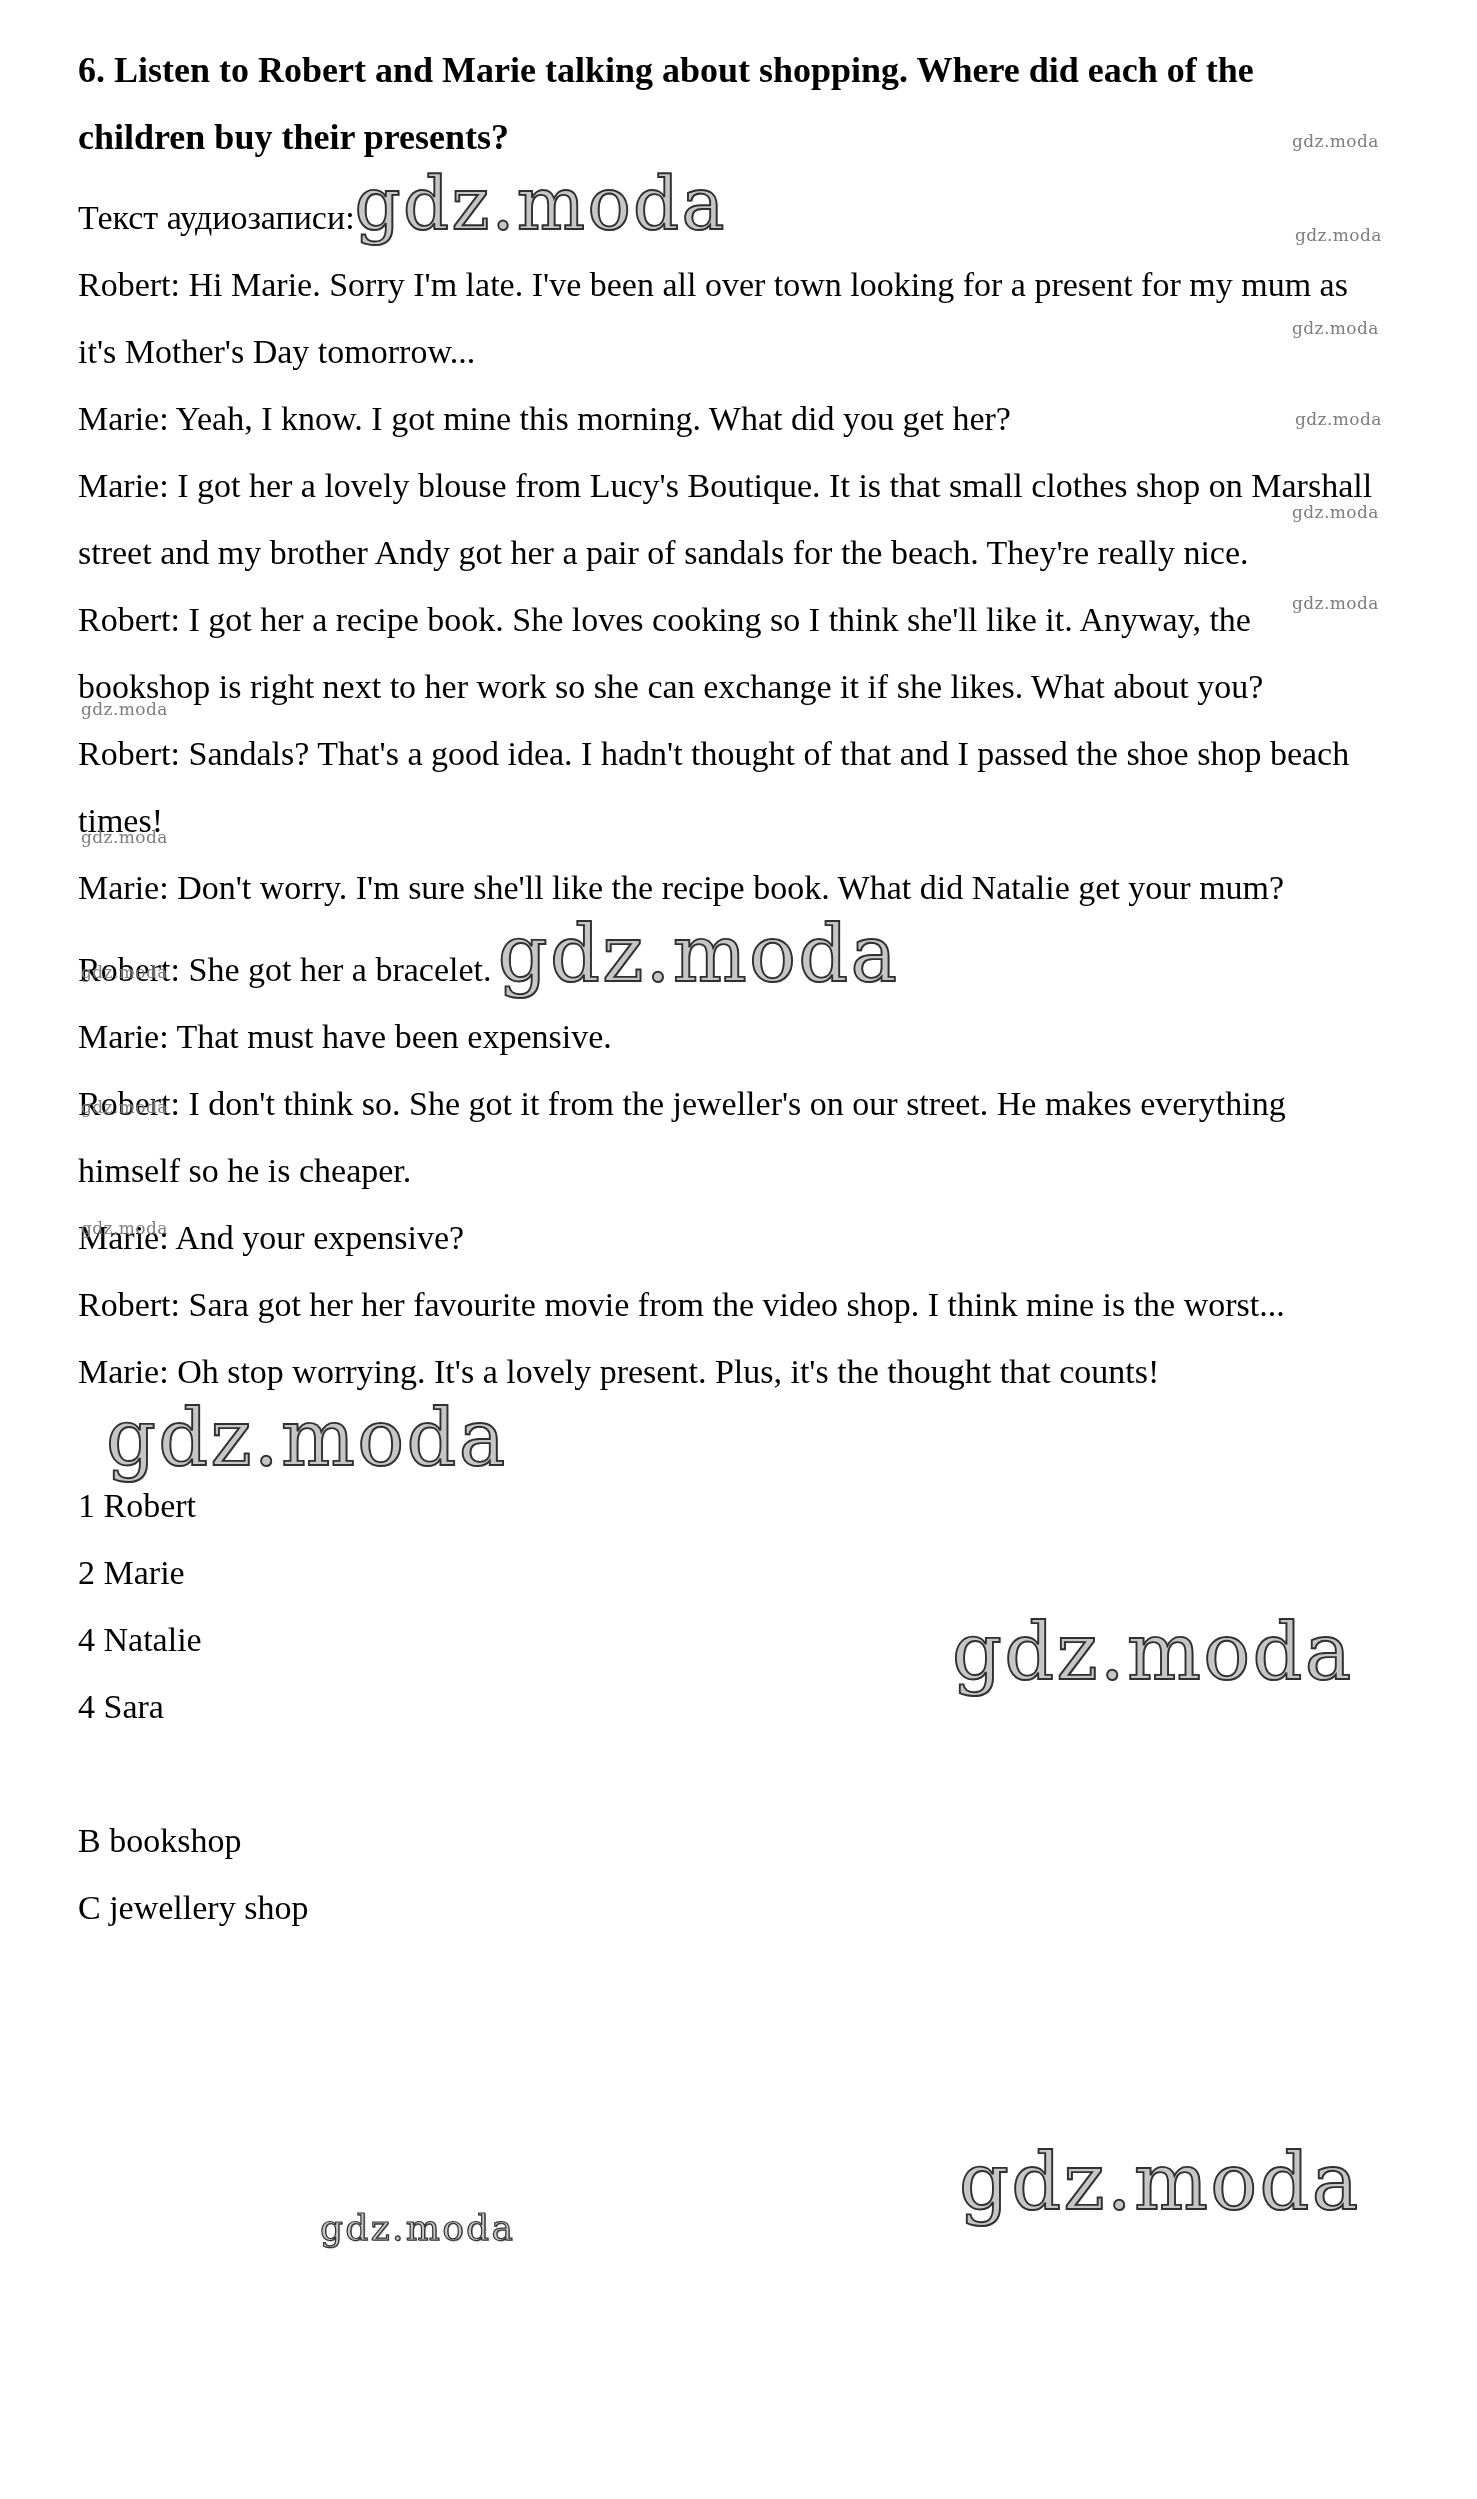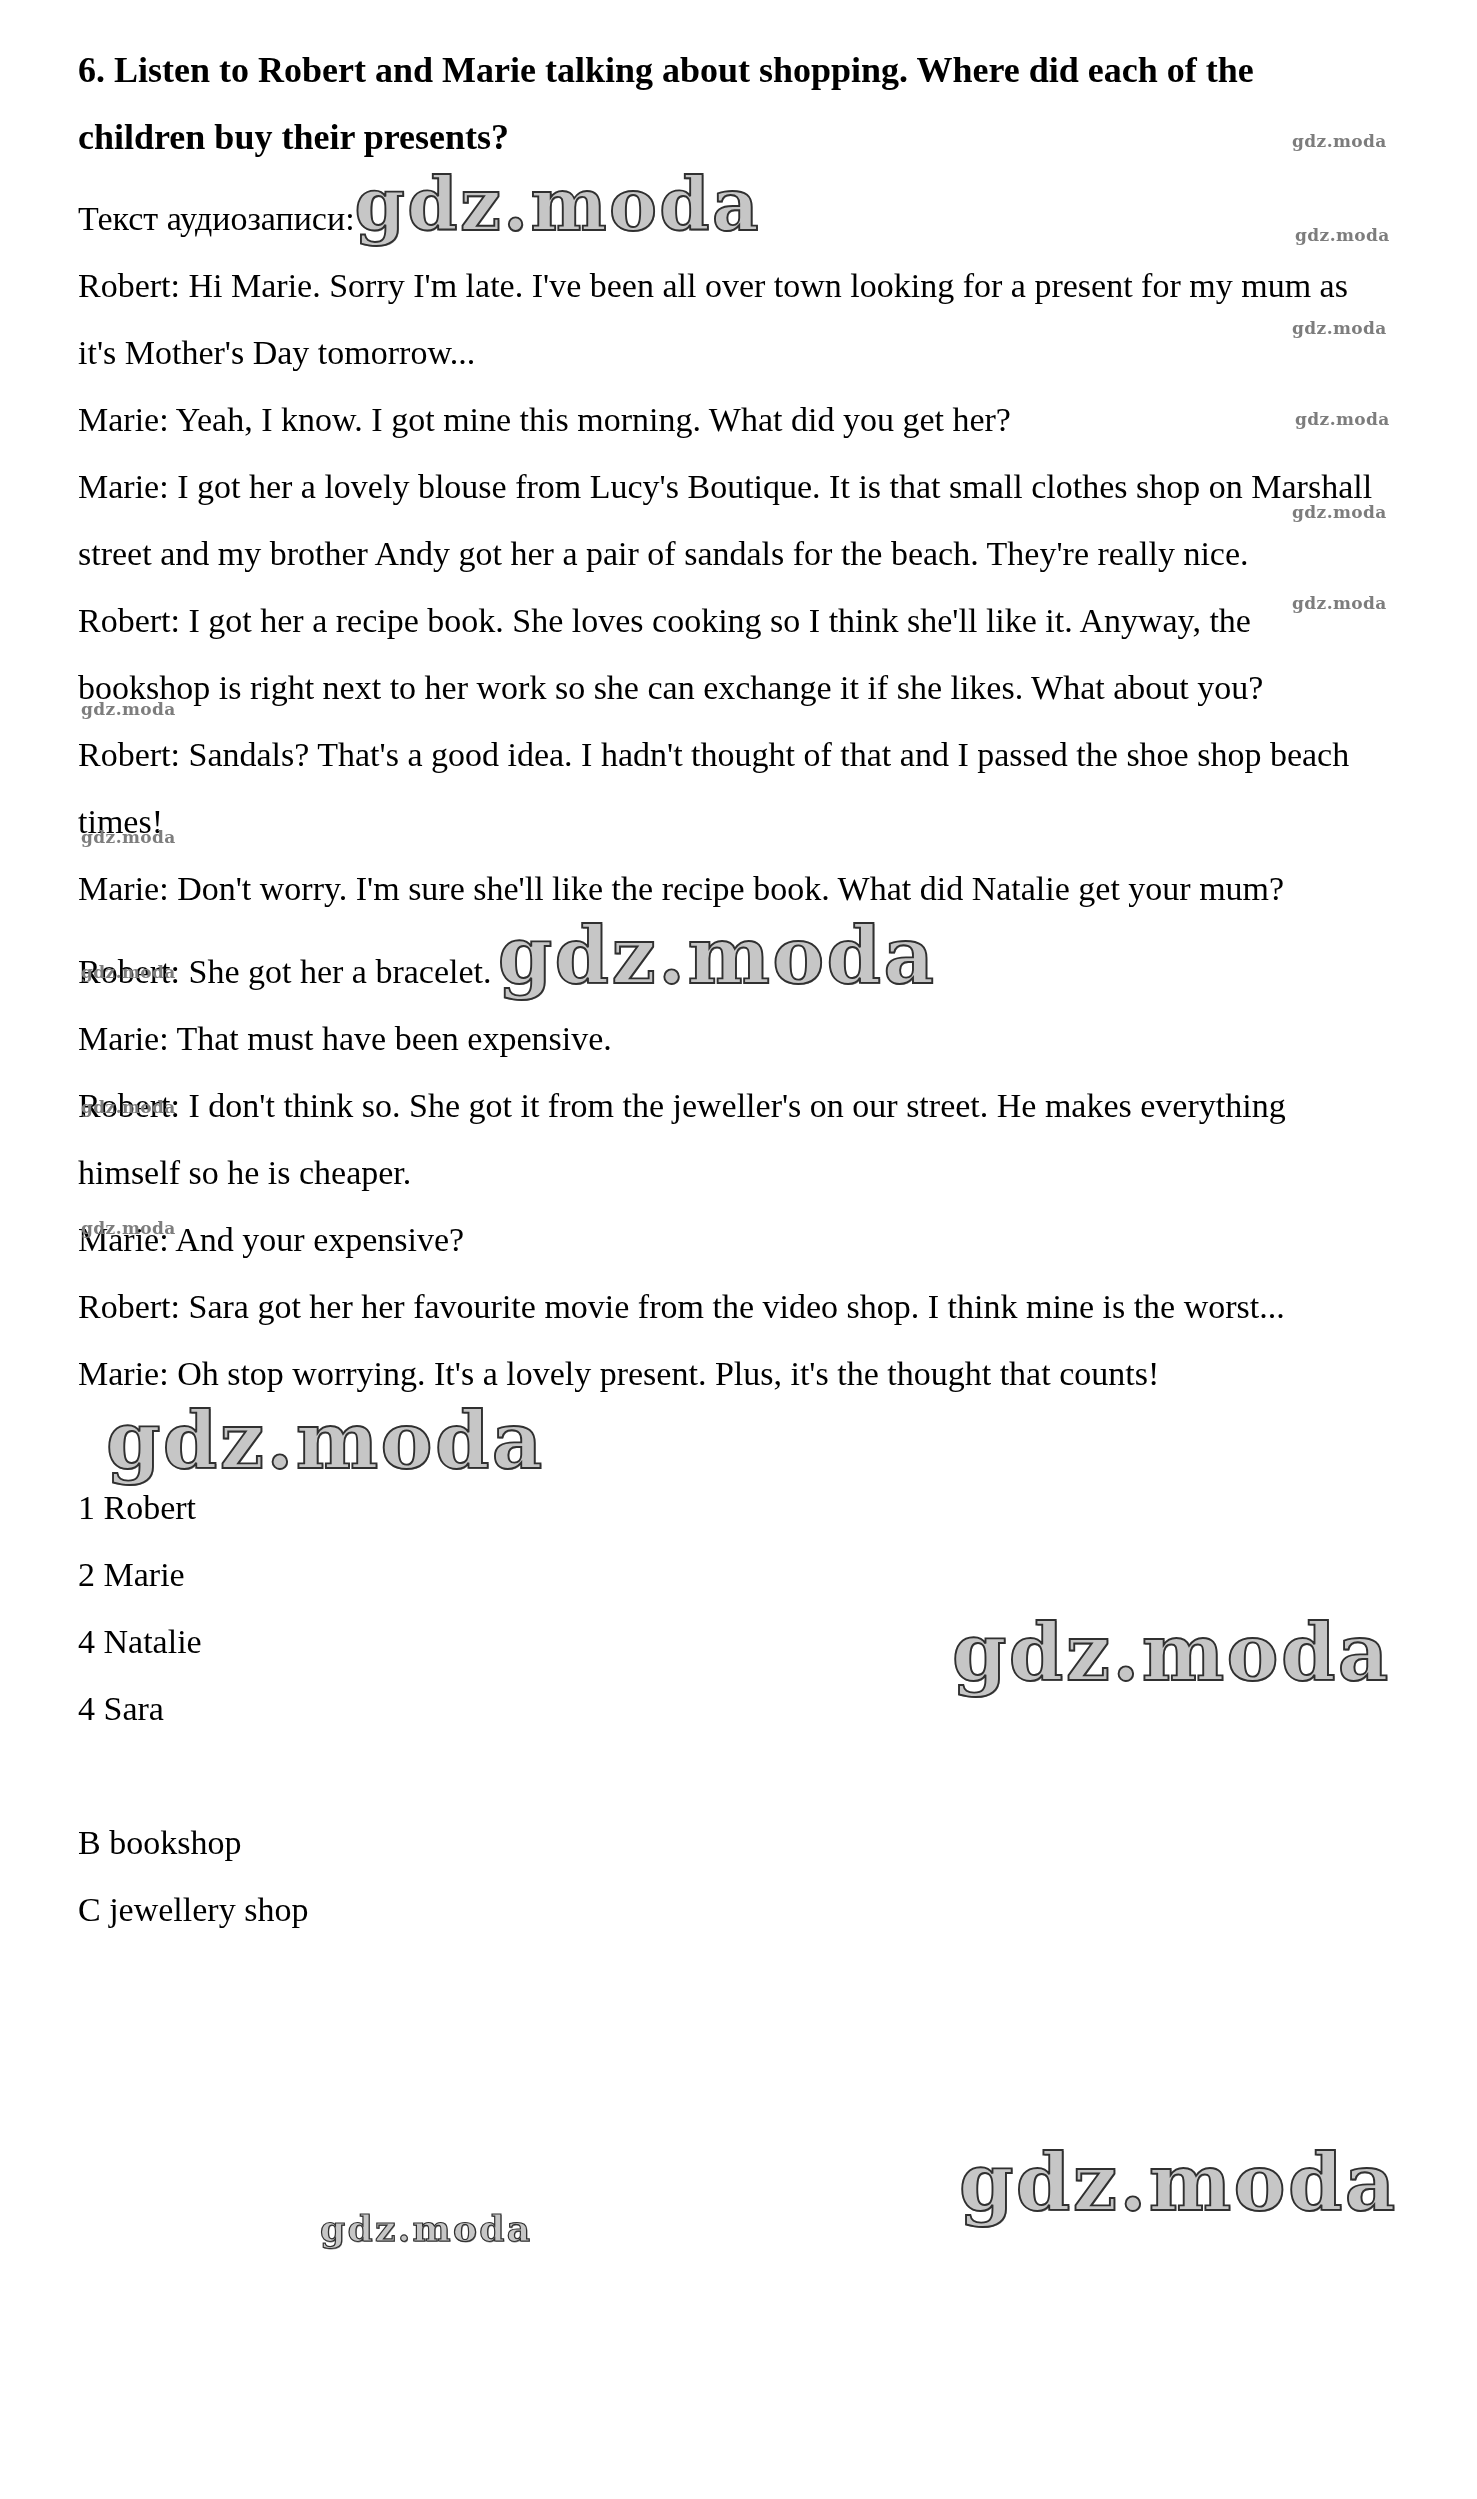--- a/index.html
+++ b/index.html
@@ -33,21 +33,21 @@
     line-height: 67px;
     max-width: 1271px;
   }
   p.line { margin: 0; }
   .spacer-line { height: 67px; }
   .gap-line { height: 67px; }
 
   
   .wm {
     font-family: "DejaVu Serif", serif;
-    font-weight: bold;
+    font-weight: normal;
     white-space: nowrap;
   }
   .wm-small {
     position: absolute;
     font-size: 17px;
     color: #7d7d7d;
     letter-spacing: 0.4px;
   }
   .wm-big {
     color: #c6c6c6;

